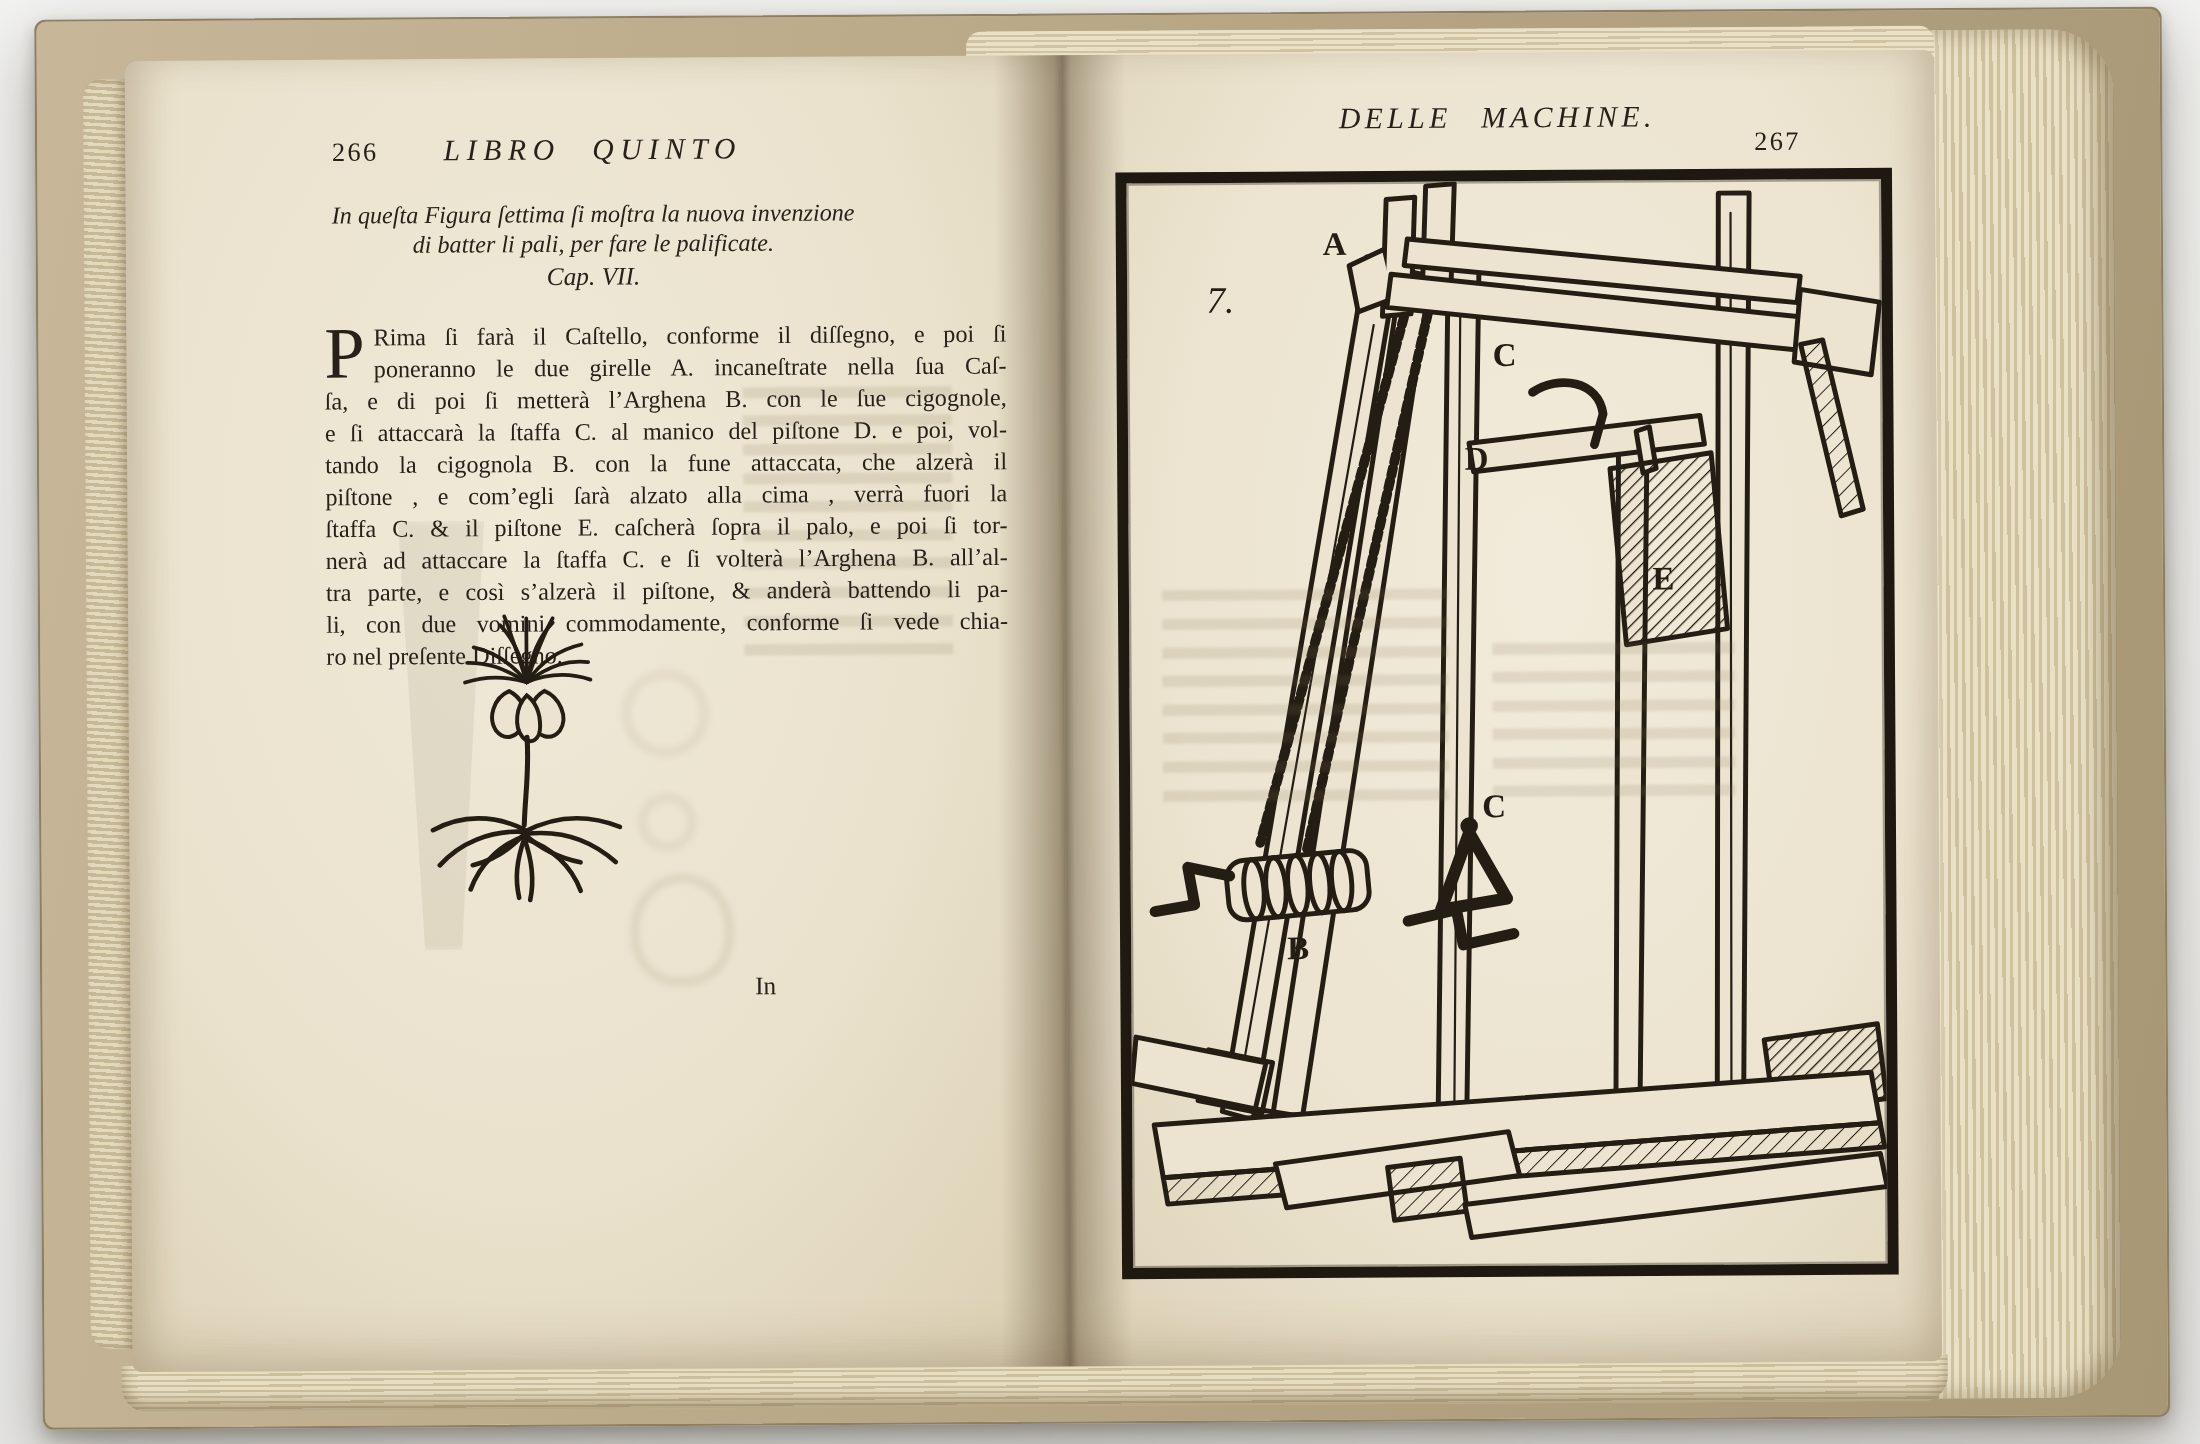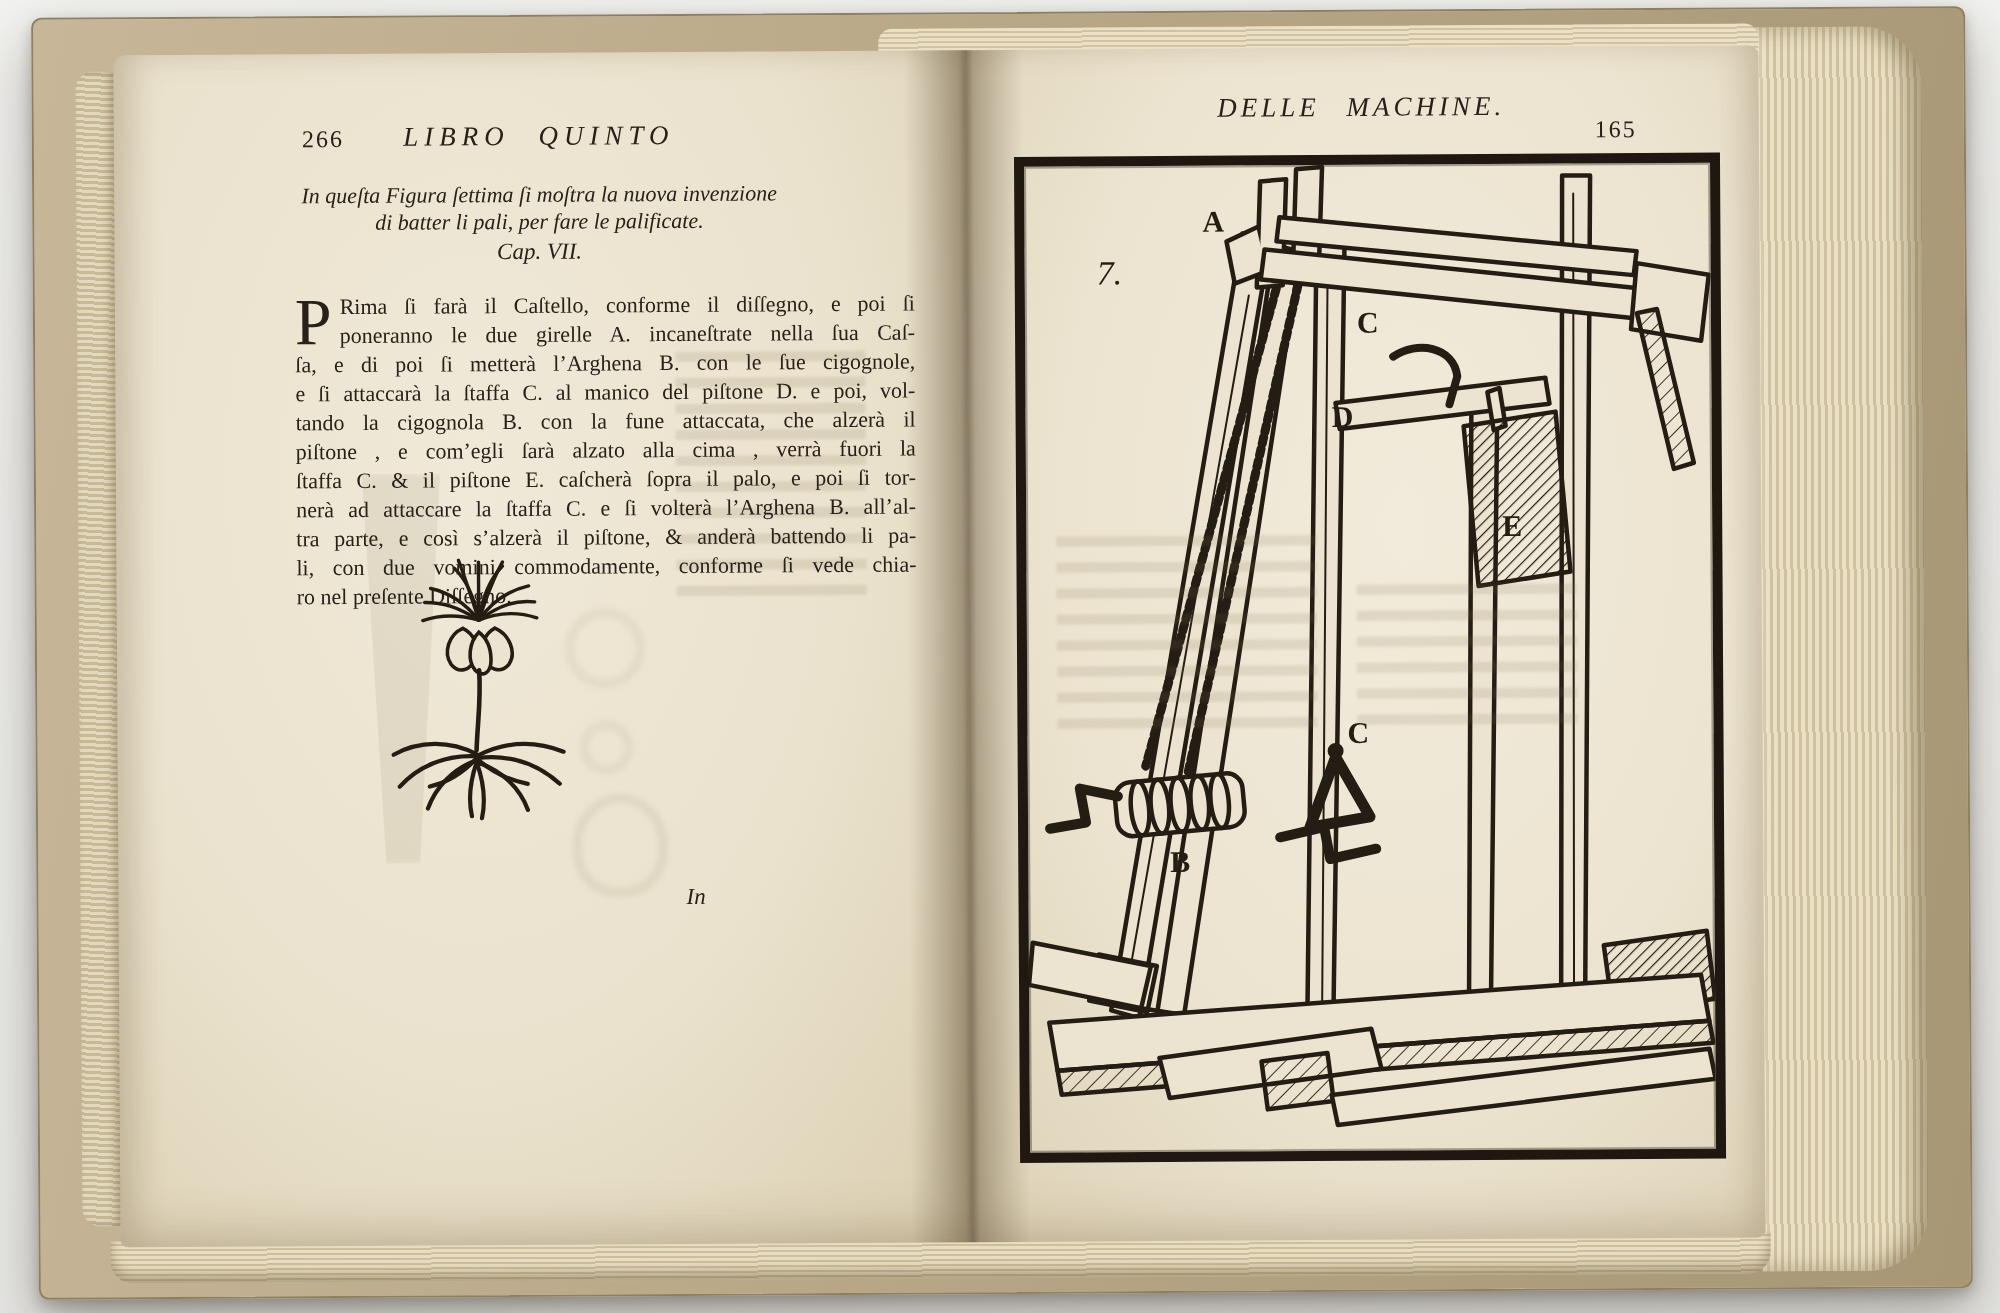--- a/index.html
+++ b/index.html
@@ -43,21 +43,21 @@
   .rp .runtitle{left:0;top:44px;width:100%;text-align:center;letter-spacing:4px;}
   .rp .pagenum{right:122px;top:70px;}
   .fig-heading{position:absolute;left:115px;top:128px;width:620px;text-align:center;
         font-style:italic;font-size:22px;line-height:27px;}
   .cap{position:absolute;left:115px;top:186px;width:620px;text-align:center;
         font-style:italic;font-size:23px;}
   .body-par{position:absolute;left:180px;top:238px;width:620px;font-size:22px;line-height:29px;}
   .dropcap{float:left;font-size:66px;line-height:56px;padding:2px 8px 0 0;}
   .bline{text-align:justify;text-align-last:justify;white-space:nowrap;}
   .bline.last{text-align-last:left;}
-  .catchword{position:absolute;left:568px;top:832px;font-style:italic;font-size:23px;}
+  .catchword{position:absolute;left:568px;top:832px;font-size:23px;}
   
   .cutframe{position:absolute;left:50px;top:107px;width:686px;height:986px;
         border:10px solid #1e1810;box-shadow:inset 0 0 0 2px rgba(30,24,16,.35);}
   .cutframe svg{display:block;width:100%;height:100%;}
   
   .ghost{position:absolute;pointer-events:none;filter:blur(3px);}
   .g-trap{left:215px;top:420px;width:140px;height:390px;background:#7a6b50;opacity:.10;
         clip-path:polygon(22% 0,78% 0,62% 100%,38% 100%);}
   .g-ring{border:9px solid #7a6b50;border-radius:50%;opacity:.09;background:none;}
   .g-bulb{left:455px;top:742px;width:78px;height:86px;border-radius:50% 50% 45% 45%;
@@ -149,21 +149,21 @@
                 <path d="M97,200 C112,214 128,222 148,226"></path>
             </g>
           </g>
         </svg>
 
         <div class="catchword">In</div>
       </div>
 
       <div class="page rp">
         <div class="runtitle">DELLE MACHINE.</div>
-        <div class="pagenum">165</div>
+        <div class="pagenum">267</div>
 
         <div class="cutframe">
           <div class="ghost g-lines" style="left:30px;top:370px;width:260px;height:200px;"></div>
           <div class="ghost g-lines" style="left:330px;top:420px;width:220px;height:150px;"></div>
 
           <svg viewBox="0 0 686 986">
             <defs>
               <pattern id="hatch" width="8" height="8" patternTransform="rotate(45)" patternUnits="userSpaceOnUse">
                 <line x1="0" y1="0" x2="0" y2="8" stroke="#241d13" stroke-width="2.4"></line>
               </pattern>

